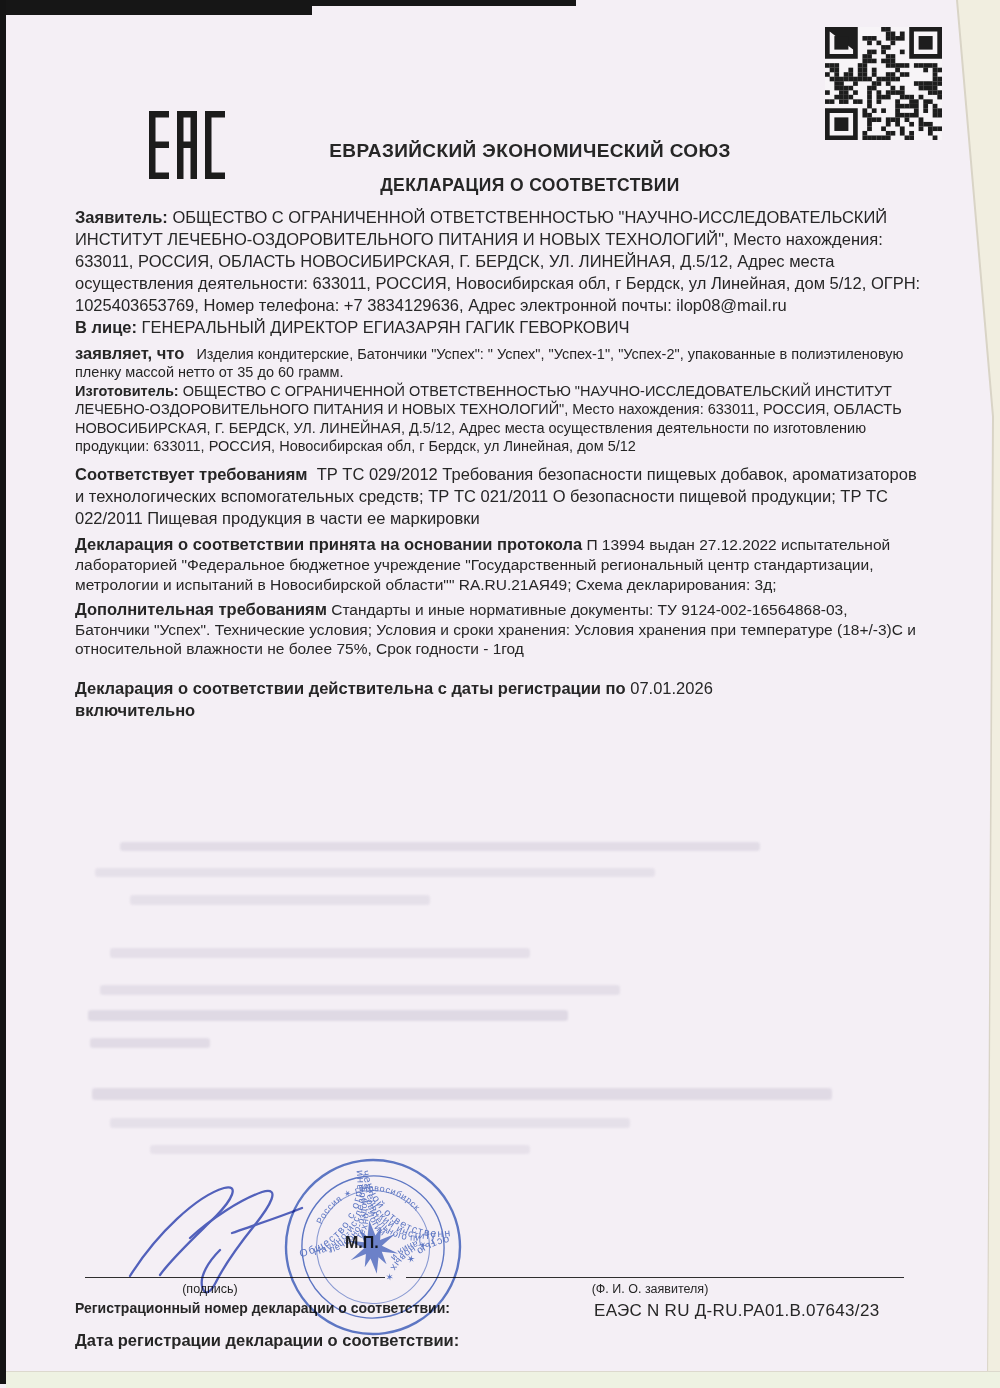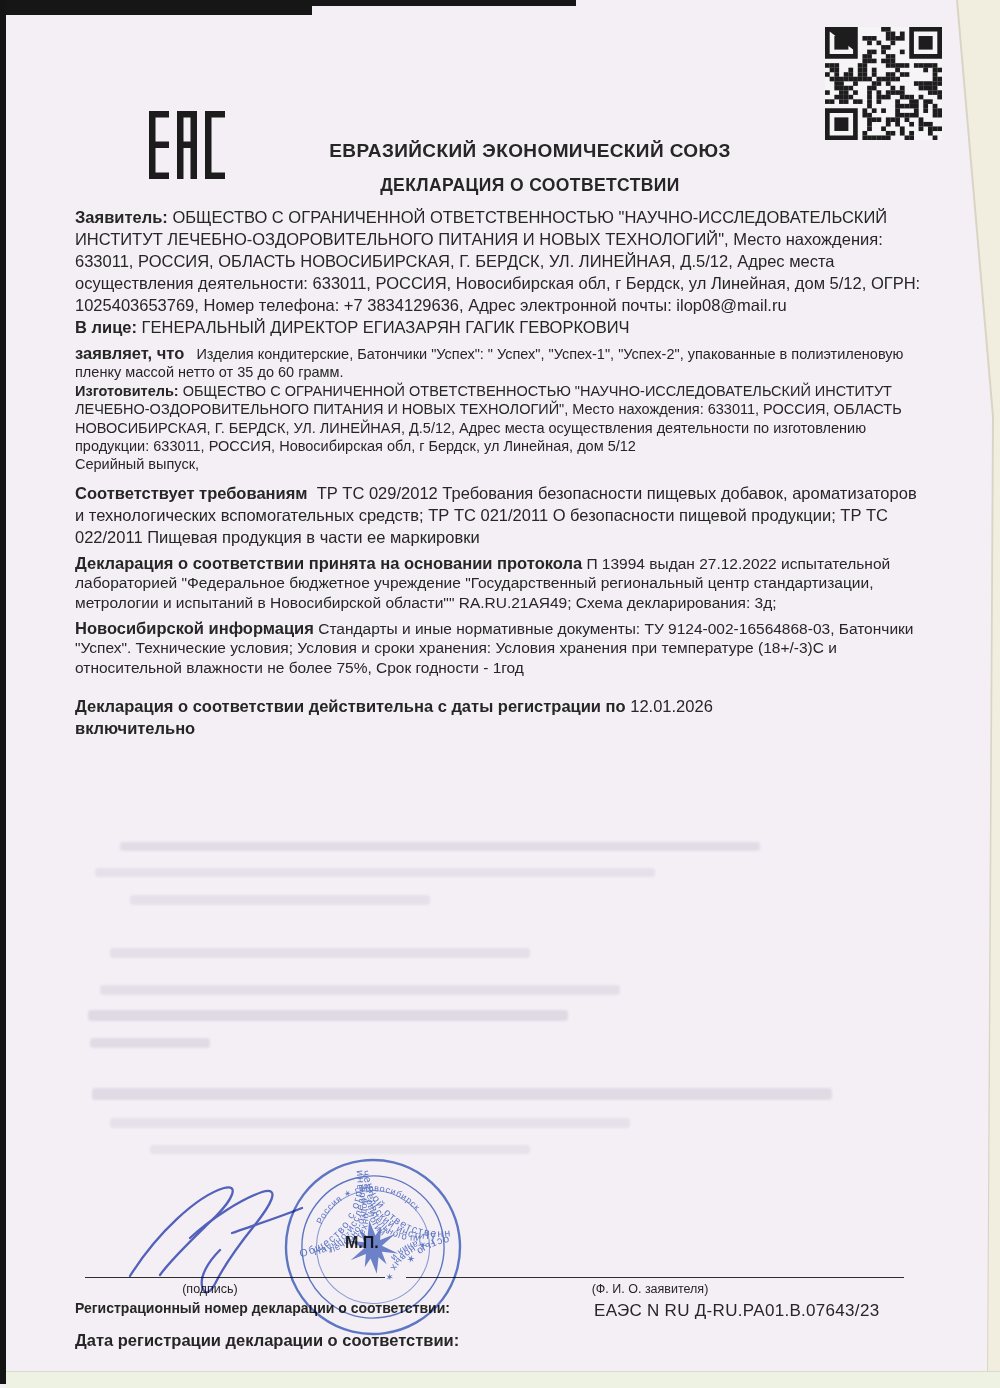--- a/index.html
+++ b/index.html
@@ -310,29 +310,28 @@
 
   <div class="title1">ЕВРАЗИЙСКИЙ ЭКОНОМИЧЕСКИЙ СОЮЗ</div>
   <div class="title2">ДЕКЛАРАЦИЯ О СООТВЕТСТВИИ</div>
 
   <div class="content">
     <p class="t17"><span class="lbl">Заявитель:</span> <span>ОБЩЕСТВО С ОГРАНИЧЕННОЙ ОТВЕТСТВЕННОСТЬЮ "НАУЧНО-ИССЛЕДОВАТЕЛЬСКИЙ ИНСТИТУТ ЛЕЧЕБНО-ОЗДОРОВИТЕЛЬНОГО ПИТАНИЯ И НОВЫХ ТЕХНОЛОГИЙ", Место нахождения: 633011, РОССИЯ, ОБЛАСТЬ НОВОСИБИРСКАЯ, Г. БЕРДСК, УЛ. ЛИНЕЙНАЯ, Д.5/12, Адрес места осуществления деятельности: 633011, РОССИЯ, Новосибирская обл, г Бердск, ул Линейная, дом 5/12, ОГРН: 1025403653769, Номер телефона: +7 3834129636, Адрес электронной почты: ilop08@mail.ru</span></p>
     <p class="t17"><span class="lbl">В лице:</span> <span>ГЕНЕРАЛЬНЫЙ ДИРЕКТОР ЕГИАЗАРЯН ГАГИК ГЕВОРКОВИЧ</span></p>
 
     <p class="t15 mt6"><span class="lbl17">заявляет, что</span>&nbsp;&nbsp;&nbsp;<span>Изделия кондитерские, Батончики "Успех": " Успех", "Успех-1", "Успех-2", упакованные в полиэтиленовую пленку массой нетто от 35 до 60 грамм.</span></p>
     <p class="t15"><span class="lbl">Изготовитель:</span> <span>ОБЩЕСТВО С ОГРАНИЧЕННОЙ ОТВЕТСТВЕННОСТЬЮ "НАУЧНО-ИССЛЕДОВАТЕЛЬСКИЙ ИНСТИТУТ ЛЕЧЕБНО-ОЗДОРОВИТЕЛЬНОГО ПИТАНИЯ И НОВЫХ ТЕХНОЛОГИЙ", Место нахождения: 633011, РОССИЯ, ОБЛАСТЬ НОВОСИБИРСКАЯ, Г. БЕРДСК, УЛ. ЛИНЕЙНАЯ, Д.5/12, Адрес места осуществления деятельности по изготовлению продукции: 633011, РОССИЯ, Новосибирская обл, г Бердск, ул Линейная, дом 5/12</span></p>
-    <p class="t15">Серийный выпуск,</p>
 
     <p class="t17 mt8"><span class="lbl">Соответствует требованиям</span>&nbsp; <span>ТР ТС 029/2012 Требования безопасности пищевых добавок, ароматизаторов и технологических вспомогательных средств; ТР ТС 021/2011 О безопасности пищевой продукции; ТР ТС 022/2011 Пищевая продукция в части ее маркировки</span></p>
 
     <p class="t16 mt6"><span class="lbl17">Декларация о соответствии принята на основании протокола</span> <span>П 13994 выдан 27.12.2022 испытательной лабораторией "Федеральное бюджетное учреждение "Государственный региональный центр стандартизации, метрологии и испытаний в Новосибирской области"" RA.RU.21АЯ49; Схема декларирования: 3д;</span></p>
 
-    <p class="t16 mt6"><span class="lbl17">Новосибирской информация</span> <span>Стандарты и иные нормативные документы: ТУ 9124-002-16564868-03, Батончики "Успех". Технические условия; Условия и сроки хранения: Условия хранения при температуре (18+/-3)С и относительной влажности не более 75%, Срок годности - 1год</span></p>
-
-    <p class="t17 mt18"><span class="lbl">Декларация о соответствии действительна с даты регистрации по</span> <span>12.01.2026</span><br><span class="lbl">включительно</span></p>
+    <p class="t16 mt6"><span class="lbl17">Дополнительная требованиям</span> <span>Стандарты и иные нормативные документы: ТУ 9124-002-16564868-03, Батончики "Успех". Технические условия; Условия и сроки хранения: Условия хранения при температуре (18+/-3)С и относительной влажности не более 75%, Срок годности - 1год</span></p>
+
+    <p class="t17 mt18"><span class="lbl">Декларация о соответствии действительна с даты регистрации по</span> <span>07.01.2026</span><br><span class="lbl">включительно</span></p>
   </div>
 
   <div>
     <div class="ghost" style="left:120px;top:842px;width:640px;height:9px;"></div>
     <div class="ghost" style="left:95px;top:868px;width:560px;height:9px;opacity:.3;"></div>
     <div class="ghost" style="left:130px;top:895px;width:300px;height:10px;opacity:.3;"></div>
     <div class="ghost" style="left:110px;top:948px;width:420px;height:10px;opacity:.32;"></div>
     <div class="ghost" style="left:100px;top:985px;width:520px;height:10px;opacity:.34;"></div>
     <div class="ghost" style="left:88px;top:1010px;width:480px;height:11px;opacity:.45;"></div>
     <div class="ghost" style="left:90px;top:1038px;width:120px;height:10px;opacity:.4;"></div>

